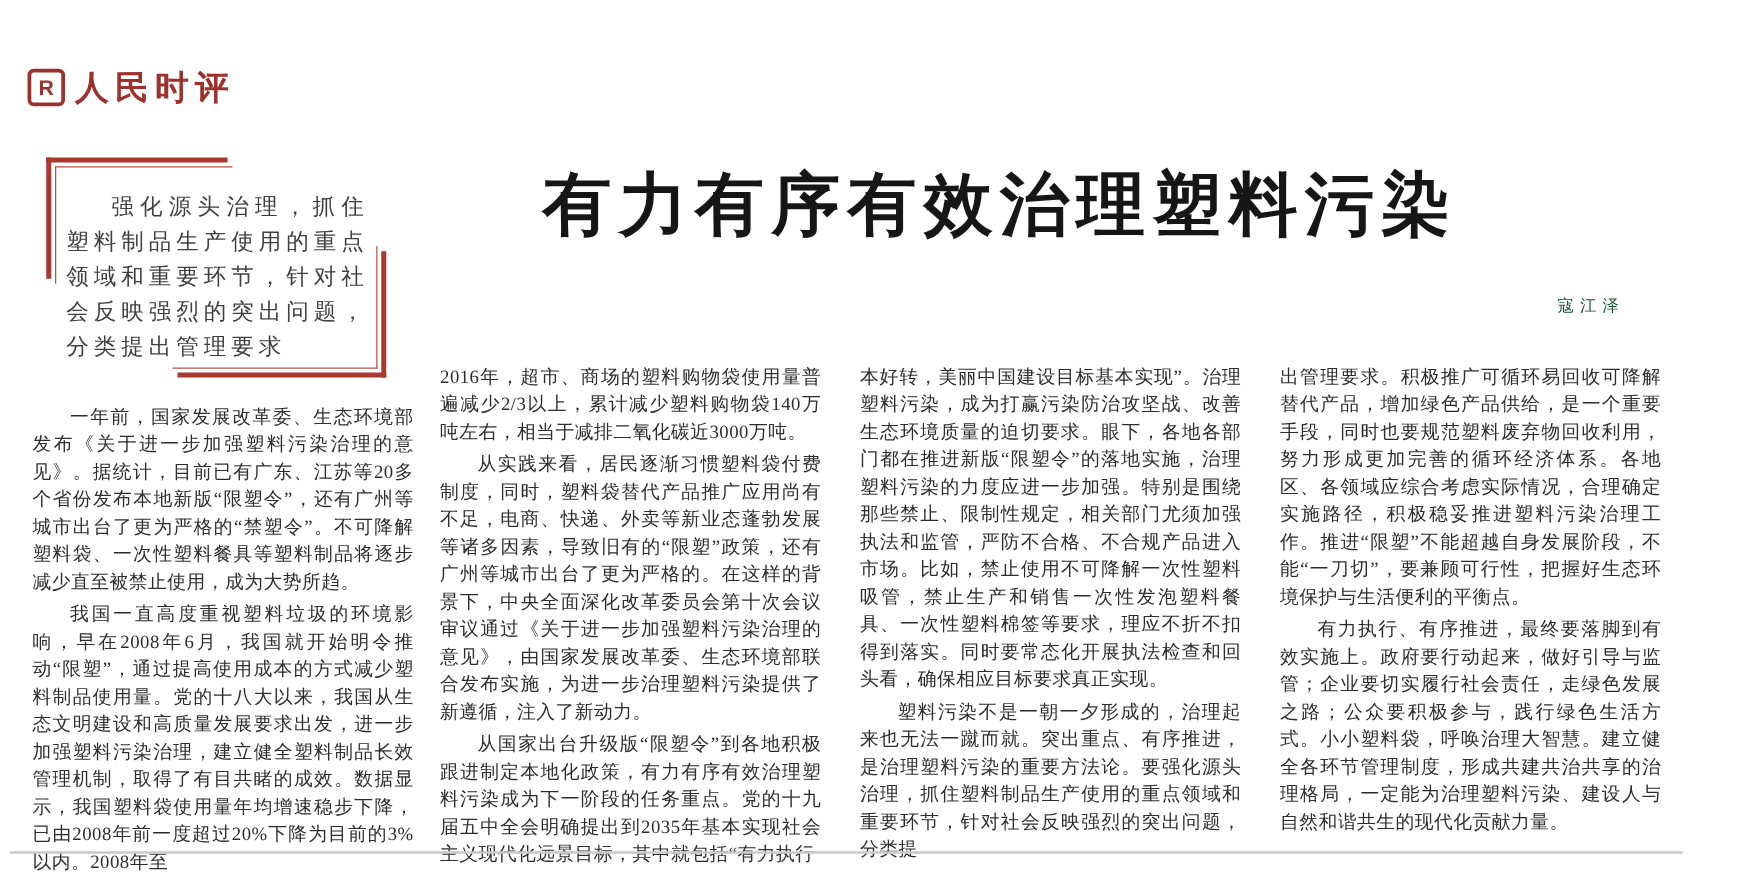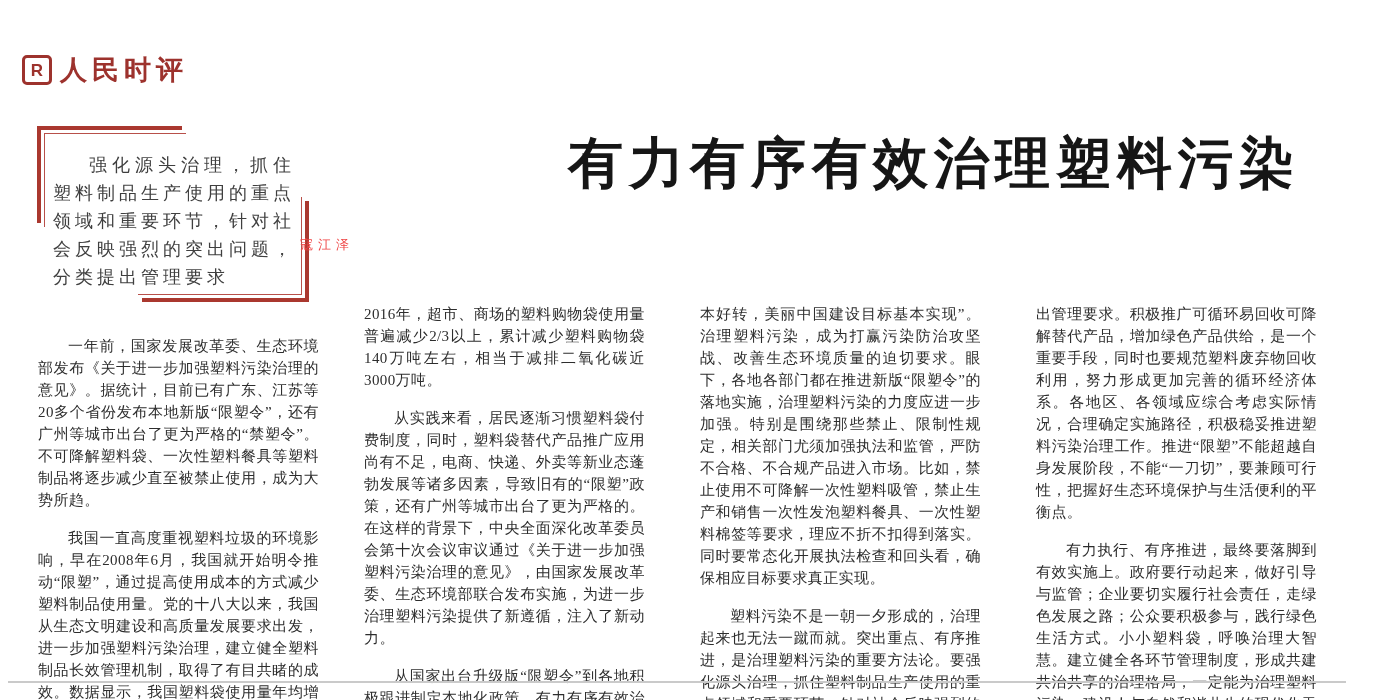--- a/index.html
+++ b/index.html
@@ -91,55 +91,55 @@
     text-indent: 2em;
   }
 
   
   .headline {
     position: absolute;
     left: 300px;
     top: 132px;
     width: 1000px;
     margin: 0;
-    text-align: right;
+    text-align: center;
     font-family: "Liberation Sans", "DejaVu Sans", sans-serif;
     font-weight: bold;
     font-size: 55px;
     line-height: 1.15;
     letter-spacing: 6px;
     color: #161616;
     white-space: nowrap;
   }
   .byline {
     position: absolute;
     left: 300px;
     top: 236px;
     width: 1000px;
-    text-align: left;
+    text-align: right;
     font-size: 13px;
     letter-spacing: 5px;
-    color: #ef4444;
+    color: #14532d;
   }
 
   
   .col {
     position: absolute;
     width: 313px;
     font-size: 15px;
     line-height: 22px;
     letter-spacing: 0.4px;
     color: #2d2d2d;
     text-align: justify;
   }
   .col-1 { left: 22px;   top: 319px; }
   .col-2 { left: 348px;  top: 287px; }
   .col-3 { left: 684px;  top: 287px; }
   .col-4 { left: 1020px; top: 287px; }
-  .para { margin: 16px; text-indent: 2em; }
+  .para { margin: 4px; text-indent: 2em; }
   .para.cont { text-indent: 0; }
 
   
   .bottom-rule {
     position: absolute;
     left: 8px;
     top: 681px;
     width: 1338px;
     height: 2px;
     background: #cacaca;

